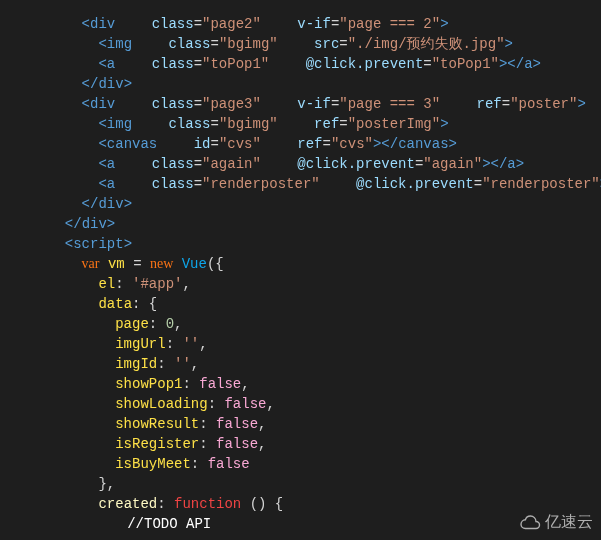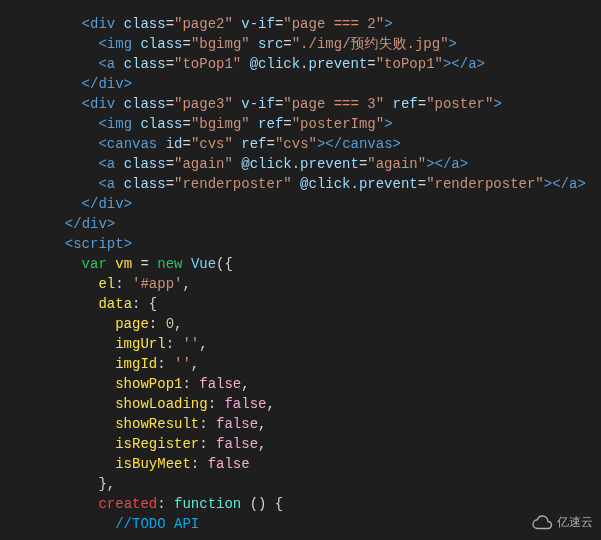--- a/index.html
+++ b/index.html
@@ -14,42 +14,42 @@
     height: 540px;
     overflow: hidden;
     position: relative;
   }
   .code {
     padding: 14px 0 0 48px;
     white-space: pre;
   }
   .tag    { color: #569cd6; }   
   .name   { color: #569cd6; }   
-  .attr   { color: #9cdcfe; }   
+  .attr   { color: #9cdcfe; margin-left: 28px; }   
   .str    { color: #ce9178; }   
-  .key    { color: #22c55e; }   
+  .key    { color: #f97316; font-family: Liberation Serif, serif; }   
   .ident  { color: #fde047; }   
-  .func   { color: #ef4444; }   
-  .type   { color: #7dd3fc; }   
+  .func   { color: #fef9c3; }   
+  .type   { color: #0ea5e9; }   
   .num    { color: #b5cea8; }   
   .bool   { color: #f9a8d4; }   
   .punct  { color: #d4d4d4; }   
-  .cmt    { color: #0ea5e9; }   
-  .funckw { color: #5eead4; }   
+  .cmt    { color: #ffffff; margin-left: 12px; }   
+  .funckw { color: #ef4444; }   
 
   .watermark {
     position: absolute;
     right: 8px;
     bottom: 8px;
     display: flex;
     align-items: center;
     gap: 4px;
     color: #bfbfbf;
     font-family: Arial, sans-serif;
-    font-size: 12px;
+    font-size: 16px;
     opacity: 0.9;
   }
   .watermark svg { flex: 0 0 auto; }
 </style>
 </head>
 <body>
 
 <div class="code" id="code-root"><div>    <span class="tag">&lt;</span><span class="name">div</span><span class="punct"> </span><span class="attr">class</span><span class="punct">=</span><span class="str">"page2"</span><span class="punct"> </span><span class="attr">v-if</span><span class="punct">=</span><span class="str">"page === 2"</span><span class="tag">&gt;</span></div><div>      <span class="tag">&lt;</span><span class="name">img</span><span class="punct"> </span><span class="attr">class</span><span class="punct">=</span><span class="str">"bgimg"</span><span class="punct"> </span><span class="attr">src</span><span class="punct">=</span><span class="str">"./img/预约失败.jpg"</span><span class="tag">&gt;</span></div><div>      <span class="tag">&lt;</span><span class="name">a</span><span class="punct"> </span><span class="attr">class</span><span class="punct">=</span><span class="str">"toPop1"</span><span class="punct"> </span><span class="attr">@click.prevent</span><span class="punct">=</span><span class="str">"toPop1"</span><span class="tag">&gt;</span><span class="tag">&lt;/</span><span class="name">a</span><span class="tag">&gt;</span></div><div>    <span class="tag">&lt;/</span><span class="name">div</span><span class="tag">&gt;</span></div><div>    <span class="tag">&lt;</span><span class="name">div</span><span class="punct"> </span><span class="attr">class</span><span class="punct">=</span><span class="str">"page3"</span><span class="punct"> </span><span class="attr">v-if</span><span class="punct">=</span><span class="str">"page === 3"</span><span class="punct"> </span><span class="attr">ref</span><span class="punct">=</span><span class="str">"poster"</span><span class="tag">&gt;</span></div><div>      <span class="tag">&lt;</span><span class="name">img</span><span class="punct"> </span><span class="attr">class</span><span class="punct">=</span><span class="str">"bgimg"</span><span class="punct"> </span><span class="attr">ref</span><span class="punct">=</span><span class="str">"posterImg"</span><span class="tag">&gt;</span></div><div>      <span class="tag">&lt;</span><span class="name">canvas</span><span class="punct"> </span><span class="attr">id</span><span class="punct">=</span><span class="str">"cvs"</span><span class="punct"> </span><span class="attr">ref</span><span class="punct">=</span><span class="str">"cvs"</span><span class="tag">&gt;</span><span class="tag">&lt;/</span><span class="name">canvas</span><span class="tag">&gt;</span></div><div>      <span class="tag">&lt;</span><span class="name">a</span><span class="punct"> </span><span class="attr">class</span><span class="punct">=</span><span class="str">"again"</span><span class="punct"> </span><span class="attr">@click.prevent</span><span class="punct">=</span><span class="str">"again"</span><span class="tag">&gt;</span><span class="tag">&lt;/</span><span class="name">a</span><span class="tag">&gt;</span></div><div>      <span class="tag">&lt;</span><span class="name">a</span><span class="punct"> </span><span class="attr">class</span><span class="punct">=</span><span class="str">"renderposter"</span><span class="punct"> </span><span class="attr">@click.prevent</span><span class="punct">=</span><span class="str">"renderposter"</span><span class="tag">&gt;</span><span class="tag">&lt;/</span><span class="name">a</span><span class="tag">&gt;</span></div><div>    <span class="tag">&lt;/</span><span class="name">div</span><span class="tag">&gt;</span></div><div>  <span class="tag">&lt;/</span><span class="name">div</span><span class="tag">&gt;</span></div><div>  <span class="tag">&lt;</span><span class="name">script</span><span class="tag">&gt;</span></div><div>    <span class="key">var</span><span class="punct"> </span><span class="ident">vm</span><span class="punct"> </span><span class="punct">=</span><span class="punct"> </span><span class="key">new</span><span class="punct"> </span><span class="type">Vue</span><span class="punct">({</span></div><div>      <span class="ident">el</span><span class="punct">: </span><span class="str">'#app'</span><span class="punct">,</span></div><div>      <span class="ident">data</span><span class="punct">: {</span></div><div>        <span class="ident">page</span><span class="punct">: </span><span class="num">0</span><span class="punct">,</span></div><div>        <span class="ident">imgUrl</span><span class="punct">: </span><span class="str">''</span><span class="punct">,</span></div><div>        <span class="ident">imgId</span><span class="punct">: </span><span class="str">''</span><span class="punct">,</span></div><div>        <span class="ident">showPop1</span><span class="punct">: </span><span class="bool">false</span><span class="punct">,</span></div><div>        <span class="ident">showLoading</span><span class="punct">: </span><span class="bool">false</span><span class="punct">,</span></div><div>        <span class="ident">showResult</span><span class="punct">: </span><span class="bool">false</span><span class="punct">,</span></div><div>        <span class="ident">isRegister</span><span class="punct">: </span><span class="bool">false</span><span class="punct">,</span></div><div>        <span class="ident">isBuyMeet</span><span class="punct">: </span><span class="bool">false</span></div><div>      <span class="punct">},</span></div><div>      <span class="func">created</span><span class="punct">: </span><span class="funckw">function</span><span class="punct"> () {</span></div><div>        <span class="cmt">//TODO API</span></div></div>
 
 <div class="watermark">

